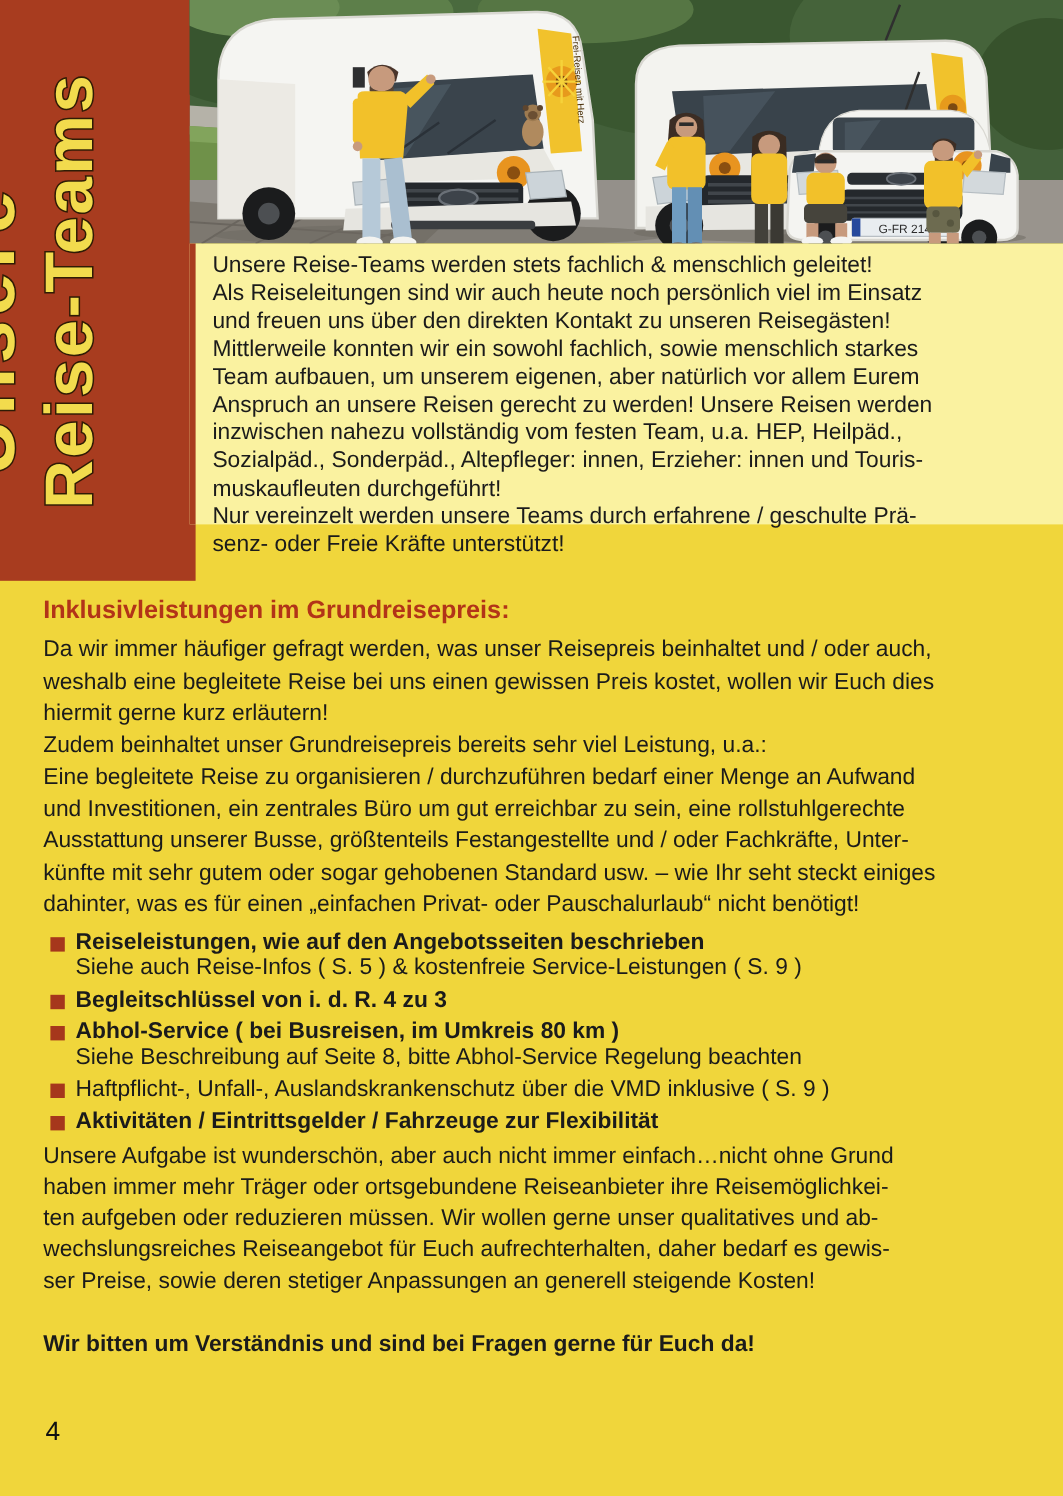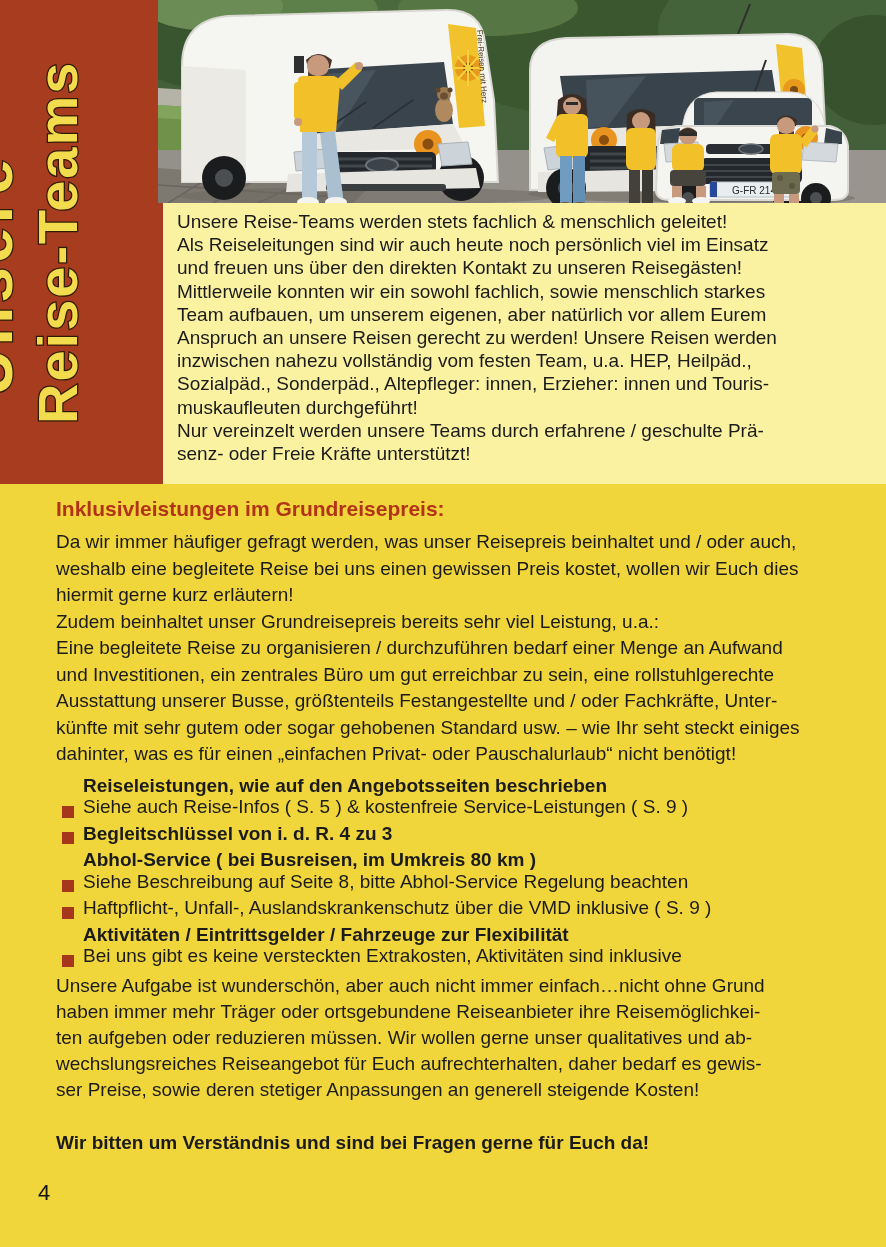--- a/index.html
+++ b/index.html
@@ -16,38 +16,38 @@
     text-shadow:0 0 1px #301C06;
     transform-origin:0 100%;transform:rotate(-90deg);
   }
   .v1{left:22px;top:332px;font-size:64px;letter-spacing:4px;}
   .v2{left:86px;top:368px;font-size:56px;letter-spacing:2px;}
   
   .photo{position:absolute;left:158px;top:0;width:728px;height:203px;}
   .photo svg{display:block;}
   
   .intro{
-    position:absolute;left:158px;top:203px;width:728px;height:281px;
+    position:absolute;left:158px;top:203px;width:728px;height:234px;
     background:#FAF2A0;border-left:5px solid #A83C1F;box-sizing:border-box;
     padding:7px 18px 0 14px;
     font-size:19px;line-height:23.2px;
   }
   .lines{white-space:pre-line;}
   .intro .bold{font-weight:bold;}
   
   .main{
     position:absolute;left:0;top:484px;width:886px;box-sizing:border-box;
-    padding:12px 38px 0 56px;font-size:19px;
+    padding:12px 38px 0 36px;font-size:19px;
   }
   .main h2{
     margin:0 0 8px 0;font-size:21px;line-height:25px;color:#B23418;font-weight:bold;
   }
   .para{line-height:26.5px;margin:0 0 0 0;}
   .bullets{margin-top:7px;margin-bottom:6px;}
-  .bullet-item{display:flex;align-items:flex-end;margin-bottom:5px;}
+  .bullet-item{display:flex;align-items:flex-start;margin-bottom:5px;}
   .sq{flex:0 0 auto;width:12px;height:12px;background:#A6371C;margin:6px 9px 0 6px;}
   .btitle{font-weight:bold;line-height:21.5px;}
   .bsub{line-height:21.5px;}
   .closing{line-height:26px;margin-top:4px;}
   .closing-bold{font-weight:bold;line-height:25px;margin-top:27px;}
   
   .pagenum{position:absolute;left:38px;top:1180px;font-size:22px;color:#111;}
 </style>
 </head>
 <body>
@@ -320,21 +320,20 @@
           <span class="sq"></span>
           <div class="bt">
             <div class="bsub">Haftpflicht-, Unfall-, Auslandskrankenschutz über die VMD inklusive ( S. 9 )</div>
           </div>
         </div>
 
         <div class="bullet-item">
           <span class="sq"></span>
           <div class="bt">
             <div class="btitle">Aktivitäten / Eintrittsgelder / Fahrzeuge zur Flexibilität</div>
-            <div class="bsub">Bei uns gibt es keine versteckten Extrakosten, Aktivitäten sind inklusive</div>
           </div>
         </div>
       </div>
 
     <div class="para lines closing">Unsere Aufgabe ist wunderschön, aber auch nicht immer einfach…nicht ohne Grund
 haben immer mehr Träger oder ortsgebundene Reiseanbieter ihre Reisemöglichkei-
 ten aufgeben oder reduzieren müssen. Wir wollen gerne unser qualitatives und ab-
 wechslungsreiches Reiseangebot für Euch aufrechterhalten, daher bedarf es gewis-
 ser Preise, sowie deren stetiger Anpassungen an generell steigende Kosten!</div>
     <div class="closing-bold">Wir bitten um Verständnis und sind bei Fragen gerne für Euch da!</div>

